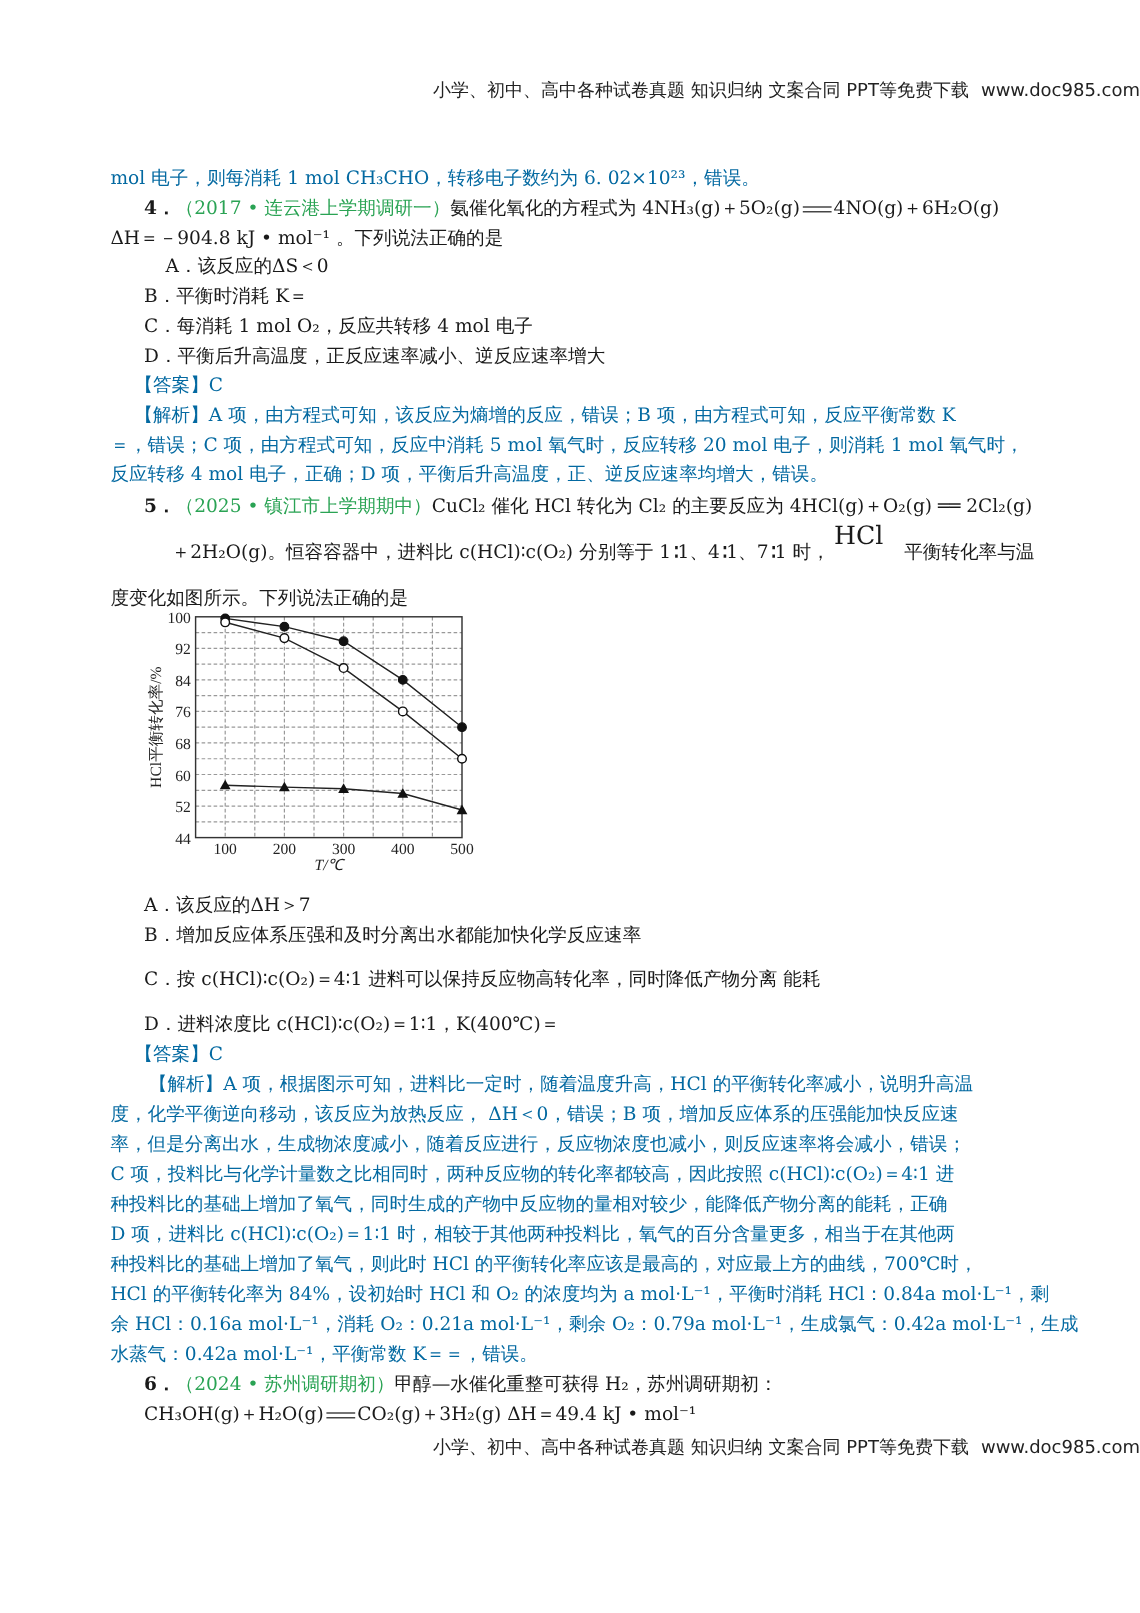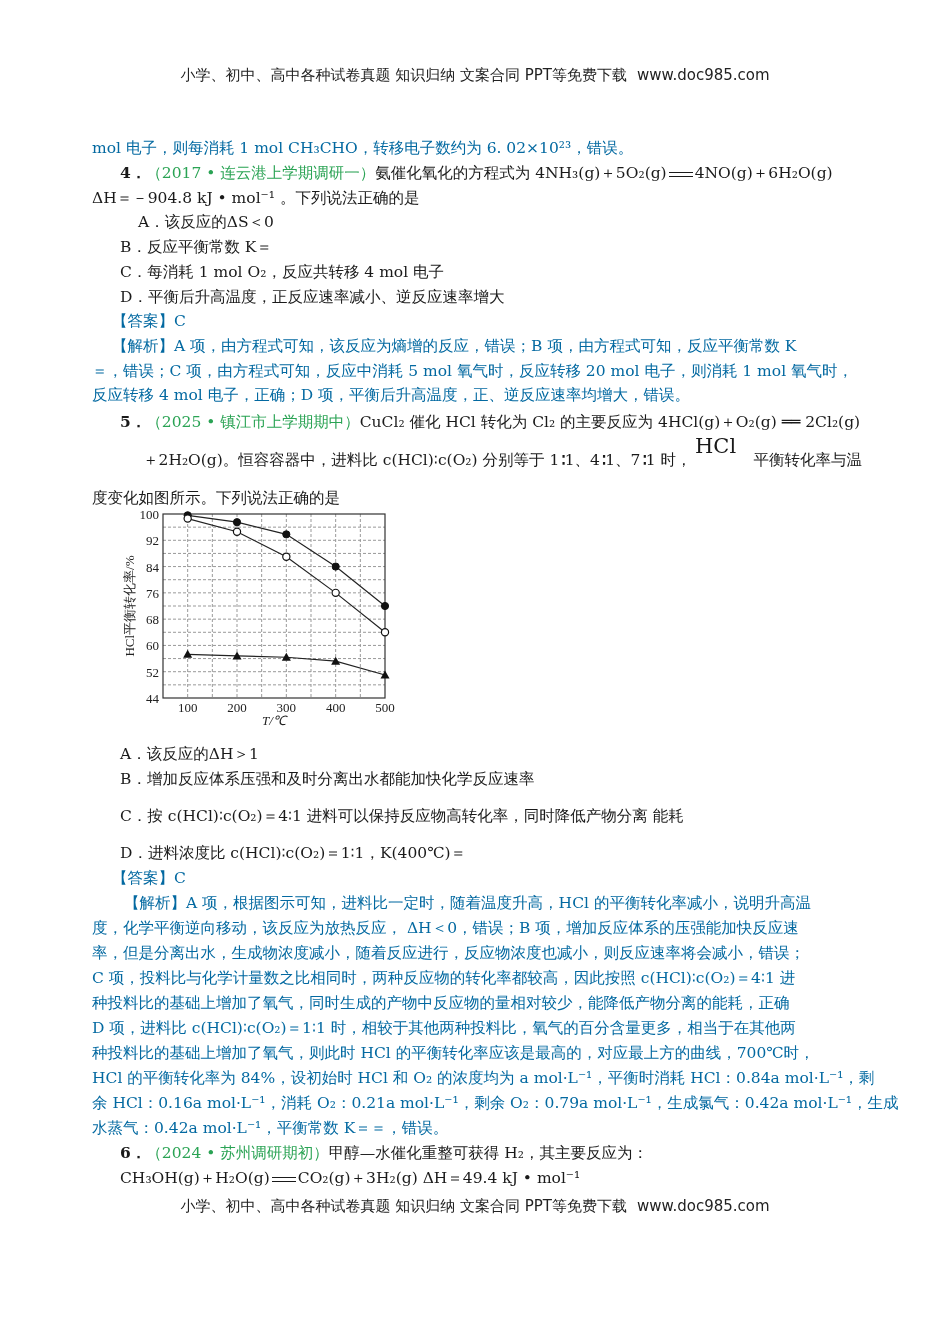--- a/index.html
+++ b/index.html
@@ -1,18 +1,18 @@
 <!DOCTYPE html>
 <html><head>
 <meta charset="utf-8">
 <style>
   html, body { margin: 0; padding: 0; background: #ffffff; }
   body { width: 950px; height: 1344px; position: relative; overflow: hidden;
          font-family: "DejaVu Serif", "Liberation Serif", serif; color: #1a1a1a; }
-  .hdr { position: absolute; left: 0; width: 950px; text-align: center;
+  .hdr { position: absolute; left: 0; width: 950px; text-align: right;
          font-family: "DejaVu Sans", "Liberation Sans", sans-serif; font-size: 15px; color: #222; }
   .hdr .url { margin-left: 10px; }
   .line { position: absolute; left: 92px; width: 770px; font-size: 15.5px; line-height: 20px; white-space: nowrap; }
   .ind { left: 120px; }
   .red { color: #0369a1; }
   .green { color: #2aa354; }
   .qnum { font-weight: bold; color: #1a1a1a; }
   .eqarrow { display: inline-block; width: 24px; height: 8px; position: relative; vertical-align: middle; margin: 0 2px; }
   .eqarrow::before { content: ""; position: absolute; left: 0; right: 0; top: 2px; border-top: 1px solid #1a1a1a; }
   .eqarrow::after { content: ""; position: absolute; left: 0; right: 0; top: 6px; border-top: 1px solid #1a1a1a; }
@@ -26,21 +26,21 @@
   <span>小学、初中、高中各种试卷真题 知识归纳 文案合同 PPT等免费下载</span><span class="url">www.doc985.com</span>
 </div>
 
 <div class="line red" style="top:138px;">mol 电子，则每消耗 1  mol  CH₃CHO，转移电子数约为 6. 02×10²³，错误。</div>
 
 <div class="line ind" style="top:163px;">
   <span class="qnum">4．</span><span class="green">（2017 • 连云港上学期调研一）</span><span>氨催化氧化的方程式为 4NH₃(g)＋5O₂(g)</span><span class="eqarrow"></span><span>4NO(g)＋6H₂O(g)</span>
 </div>
 <div class="line" style="top:188px;">ΔH＝－904.8 kJ • mol⁻¹ 。下列说法正确的是</div>
 <div class="line ind" style="top:212px;margin-left:18px;">A．该反应的ΔS＜0</div>
-<div class="line ind" style="top:237px;">B．反应平衡常数 K＝</div>
+<div class="line ind" style="top:237px;">B．平衡时消耗 K＝</div>
 <div class="line ind" style="top:262px;">C．每消耗 1 mol O₂，反应共转移 4 mol 电子</div>
 <div class="line ind" style="top:287px;">D．平衡后升高温度，正反应速率减小、逆反应速率增大</div>
 <div class="line red" style="top:311px;left:112px;">【答案】C</div>
 <div class="line red" style="top:336px;left:112px;">【解析】A 项，由方程式可知，该反应为熵增的反应，错误；B 项，由方程式可知，反应平衡常数 K</div>
 <div class="line red" style="top:361px;">＝，错误；C 项，由方程式可知，反应中消耗 5 mol 氧气时，反应转移 20 mol 电子，则消耗 1 mol 氧气时，</div>
 <div class="line red" style="top:385px;">反应转移 4 mol 电子，正确；D 项，平衡后升高温度，正、逆反应速率均增大，错误。</div>
 
 <div class="line ind" style="top:412px;">
   <span class="qnum">5．</span><span class="green">（2025 • 镇江市上学期期中）</span><span>CuCl₂ 催化 HCl 转化为 Cl₂ 的主要反应为 4HCl(g)＋O₂(g) ══ 2Cl₂(g)</span>
 </div>
@@ -103,38 +103,38 @@
       <circle cx="267" cy="132.28571428571428" r="3.6" fill="#fff" stroke="#111" stroke-width="1.2"></circle>
       <polyline points="69.66666666666666,154.3 119,155.94285714285715 168.33333333333334,157.25714285714287 217.66666666666666,161.2 267,175" fill="none" stroke="#222" stroke-width="1.2"></polyline>
       <polygon points="69.66666666666666,149.8 65.16666666666666,157.8 74.16666666666666,157.8" fill="#111"></polygon>
       <polygon points="119,151.44285714285715 114.5,159.44285714285715 123.5,159.44285714285715" fill="#111"></polygon>
       <polygon points="168.33333333333334,152.75714285714287 163.83333333333334,160.75714285714287 172.83333333333334,160.75714285714287" fill="#111"></polygon>
       <polygon points="217.66666666666666,156.7 213.16666666666666,164.7 222.16666666666666,164.7" fill="#111"></polygon>
       <polygon points="267,170.5 262.5,178.5 271.5,178.5" fill="#111"></polygon>
     </svg>
 </div>
 
-<div class="line ind" style="top:744px;">A．该反应的ΔH＞1</div>
+<div class="line ind" style="top:744px;">A．该反应的ΔH＞7</div>
 <div class="line ind" style="top:769px;">B．增加反应体系压强和及时分离出水都能加快化学反应速率</div>
 <div class="line ind" style="top:806px;">C．按 c(HCl)∶c(O₂)＝4∶1 进料可以保持反应物高转化率，同时降低产物分离   能耗</div>
 <div class="line ind" style="top:843px;">D．进料浓度比 c(HCl)∶c(O₂)＝1∶1，K(400℃)＝</div>
 <div class="line red" style="top:868px;left:112px;">【答案】C</div>
 <div class="line red" style="top:893px;left:124px;">【解析】A 项，根据图示可知，进料比一定时，随着温度升高，HCl 的平衡转化率减小，说明升高温</div>
 <div class="line red" style="top:918px;">度，化学平衡逆向移动，该反应为放热反应， ΔH＜0，错误；B 项，增加反应体系的压强能加快反应速</div>
 <div class="line red" style="top:943px;">率，但是分离出水，生成物浓度减小，随着反应进行，反应物浓度也减小，则反应速率将会减小，错误；</div>
 <div class="line red" style="top:968px;">C 项，投料比与化学计量数之比相同时，两种反应物的转化率都较高，因此按照 c(HCl)∶c(O₂)＝4∶1 进</div>
 <div class="line red" style="top:993px;">种投料比的基础上增加了氧气，同时生成的产物中反应物的量相对较少，能降低产物分离的能耗，正确</div>
 <div class="line red" style="top:1018px;">D 项，进料比 c(HCl)∶c(O₂)＝1∶1 时，相较于其他两种投料比，氧气的百分含量更多，相当于在其他两</div>
 <div class="line red" style="top:1043px;">种投料比的基础上增加了氧气，则此时 HCl 的平衡转化率应该是最高的，对应最上方的曲线，700℃时，</div>
 <div class="line red" style="top:1068px;">HCl 的平衡转化率为 84%，设初始时 HCl 和 O₂ 的浓度均为 a mol·L⁻¹，平衡时消耗 HCl：0.84a mol·L⁻¹，剩</div>
 <div class="line red" style="top:1093px;">余 HCl：0.16a mol·L⁻¹，消耗 O₂：0.21a mol·L⁻¹，剩余 O₂：0.79a mol·L⁻¹，生成氯气：0.42a mol·L⁻¹，生成</div>
 <div class="line red" style="top:1118px;">水蒸气：0.42a mol·L⁻¹，平衡常数 K＝＝，错误。</div>
 
 <div class="line ind" style="top:1143px;">
-  <span class="qnum">6．</span><span class="green">（2024 • 苏州调研期初）</span><span>甲醇—水催化重整可获得 H₂，其主要反应为：</span>
+  <span class="qnum">6．</span><span class="green">（2024 • 苏州调研期初）</span><span>甲醇—水催化重整可获得 H₂，苏州调研期初：</span>
 </div>
 <div class="line ind" style="top:1168px;">
   <span>CH₃OH(g)＋H₂O(g)</span><span class="eqarrow"></span><span>CO₂(g)＋3H₂(g)    ΔH＝49.4 kJ • mol⁻¹</span>
 </div>
 
 <div class="hdr" style="top:1197px;">
   <span>小学、初中、高中各种试卷真题 知识归纳 文案合同 PPT等免费下载</span><span class="url">www.doc985.com</span>
 </div>
 
 </body></html>

